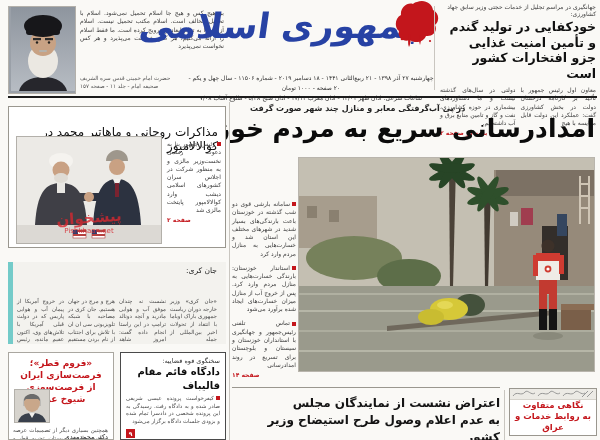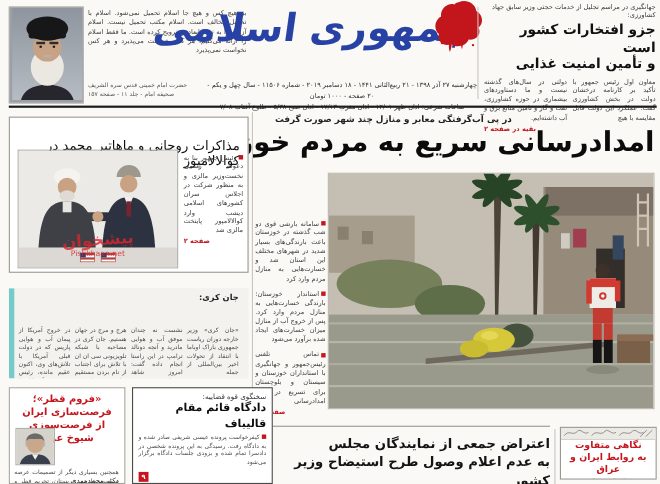--- a/index.html
+++ b/index.html
@@ -60,34 +60,34 @@
   #rouhani-box{left:8px;top:106px;width:218px;height:142px;border:1px solid #9a978f;overflow:hidden;}
   #rouhani-title{font-size:12px;font-weight:normal;color:#101010;text-align:right;padding:5px 7px 0 7px;margin-top:13px;}
   #rouhani-photo-wrap{position:absolute;left:7px;top:29px;width:146px;height:108px;border:1px solid #b3b0aa;box-sizing:border-box;}
   #rouhani-watermark{position:absolute;left:0;bottom:8px;width:100%;text-align:center;pointer-events:none;}
   #rouhani-watermark .wm1{display:block;font-size:15px;font-weight:bold;color:rgba(214,40,48,.8);transform:rotate(-4deg);}
   #rouhani-watermark .wm2{display:block;font-size:7px;font-weight:normal;color:rgba(214,40,48,.85);}
   #rouhani-text{position:absolute;left:158px;top:33px;width:54px;}
 
   #kerry-box{left:8px;top:262px;width:218px;height:82px;background:#f3f2ee;overflow:hidden;}
   #kerry-teal{position:absolute;left:0;top:0;width:5px;height:82px;background:#74cbc9;}
-  #kerry-kicker{position:absolute;right:9px;top:4px;font-size:7.5px;font-weight:bold;color:#222;}
+  #kerry-kicker{position:absolute;right:9px;top:4px;font-size:7.5px;font-weight:normal;color:#222;}
   #kerry-title{position:absolute;right:9px;top:14px;width:200px;text-align:right;font-size:14px;font-weight:bold;color:#0d0d0d;}
   #kerry-cols{position:absolute;right:9px;top:36px;left:9px;display:flex;gap:4px;}
   #kerry-cols > div{flex:1;}
 
   #forum-box{left:8px;top:352px;width:106px;height:88px;border:1px solid #aaa7a0;overflow:hidden;}
   .forum-line{font-size:9px;font-weight:bold;color:#c4161c;text-align:center;line-height:12px;padding:0 5px;}
   #forum-author{position:absolute;right:5px;top:37px;width:52px;text-align:right;}
   #forum-author .name{font-size:6.5px;font-weight:normal;color:#222;display:block;margin-top:43px;}
   #forum-author .role{font-size:6px;color:#444;display:block;}
   #forum-photo-wrap{position:absolute;left:5px;top:36px;width:36px;height:34px;border:1px solid #b3b0aa;box-sizing:border-box;}
   #forum-body{position:absolute;left:4px;right:5px;top:74px;}
 
-  #qalibaf-box{left:120px;top:352px;width:128px;height:88px;border:1px solid #4a4a4a;overflow:hidden;}
+  #qalibaf-box{left:120px;top:352px;width:106px;height:88px;border:1px solid #4a4a4a;overflow:hidden;}
   #qalibaf-kicker{font-size:6.5px;color:#333;text-align:right;padding:4px 5px 0 5px;}
   .qalibaf-line{font-size:10px;font-weight:bold;color:#0d0d0d;line-height:13.5px;padding:0 5px;}
   #qalibaf-body{padding:3px 5px 0 5px;}
   #qalibaf-badge{position:absolute;left:5px;top:76px;width:9px;height:9px;background:#c4161c;color:#fff;
     font-size:6px;line-height:9px;text-align:center;font-weight:bold;}
 </style>
 </head>
 <body>
 
 <div class="abs" id="khomeini-photo">
@@ -131,22 +131,23 @@
 
 <div class="abs rtl" id="dateline">
   <span style="display:block;">چهارشنبه ۲۷ آذر ۱۳۹۸ - ۲۱ ربیع‌الثانی ۱۴۴۱ - ۱۸ دسامبر ۲۰۱۹ - شماره ۱۱۵۰۶ - سال چهل و یکم - ۲۰ صفحه - ۱۰۰۰ تومان</span>
   <span style="display:block;">ساعات شرعی: اذان ظهر ۱۲/۰۱ - اذان مغرب ۱۷/۱۳ - اذان صبح ۵/۳۸ - طلوع آفتاب ۷/۰۸</span>
 </div>
 
 <div class="abs vrule" style="left:434px;top:6px;height:84px;"></div>
 
 <div class="abs rtl" id="wheat-article">
   <div id="wheat-kicker">جهانگیری در مراسم تجلیل از خدمات حجتی وزیر سابق جهاد کشاورزی:</div>
+  <div class="wheat-line">خودکفایی در تولید گندم</div>
+  <div class="wheat-line">و تأمین امنیت غذایی</div>
   <div class="wheat-line">جزو افتخارات کشور است</div>
-  <div class="wheat-line">و تأمین امنیت غذایی</div>
   <div id="wheat-body">
     <div class="t6">معاون اول رئیس جمهور با تأکید بر کارنامه درخشان دولت در بخش کشاورزی گفت: عملکرد این دولت قابل مقایسه با هیچ</div>
     <div class="t6">
       <span>دولتی در سال‌های گذشته نیست و ما دستاوردهای بیشماری در حوزه کشاورزی، نفت و گاز و تامین منابع برق و آب داشته‌ایم.</span>
       <span class="pageref">بقیه در صفحه ۲</span>
     </div>
   </div>
 </div>
 
 <div class="abs" id="main-rule"></div>
@@ -225,37 +226,37 @@
     <rect x="240" y="136" width="8" height="16" fill="#c23a30"></rect>
     <rect x="250" y="136" width="8" height="16" fill="#c23a30"></rect>
     <rect x="240" y="151" width="8" height="21" fill="#151515"></rect>
     <rect x="250" y="151" width="8" height="21" fill="#151515"></rect>
   </svg>
 </div>
 
 <div class="abs" id="lead-divider"></div>
 
 <div class="abs rtl" id="majles-title">
-  <div class="majles-line">اعتراض جمعی از نمایندگان مجلس</div>
+  <div class="majles-line">اعتراض نشست از نمایندگان مجلس</div>
   <div class="majles-line">به عدم اعلام وصول طرح استیضاح وزیر کشور</div>
 </div>
 
 <div class="abs vrule" style="left:504px;top:390px;height:50px;"></div>
 
 <div class="abs box rtl" id="iraq-box">
   <svg id="iraq-band" width="86" height="10" viewBox="0 0 86 10">
     <g stroke="#8f8f8f" stroke-width="0.9" fill="none">
       <path d="M3,7 C7,1 11,8 15,3 C18,0 21,7 25,4"></path>
       <path d="M28,7 C32,1 36,8 40,3 C43,0 46,7 50,4"></path>
       <path d="M53,7 C57,1 61,8 65,3 C68,0 71,7 75,4"></path>
       <path d="M77,8 L83,2 M72,8 L78,2"></path>
     </g>
   </svg>
   <div class="iraq-line">نگاهی متفاوت</div>
-  <div class="iraq-line">به روابط ایران و عراق</div>
+  <div class="iraq-line">به روابط خدمات و عراق</div>
   <div id="iraq-basmala">بسم‌الله الرحمن الرحیم</div>
 
 </div>
 
 <div class="abs vrule" id="left-vrule"></div>
 
 <div class="abs box" id="rouhani-box">
   <div class="rtl" id="rouhani-title">مذاکرات روحانی و ماهاتیر محمد در کوالالامپور</div>
   <div id="rouhani-photo-wrap">
     <svg width="144" height="106" viewBox="0 0 144 106">

